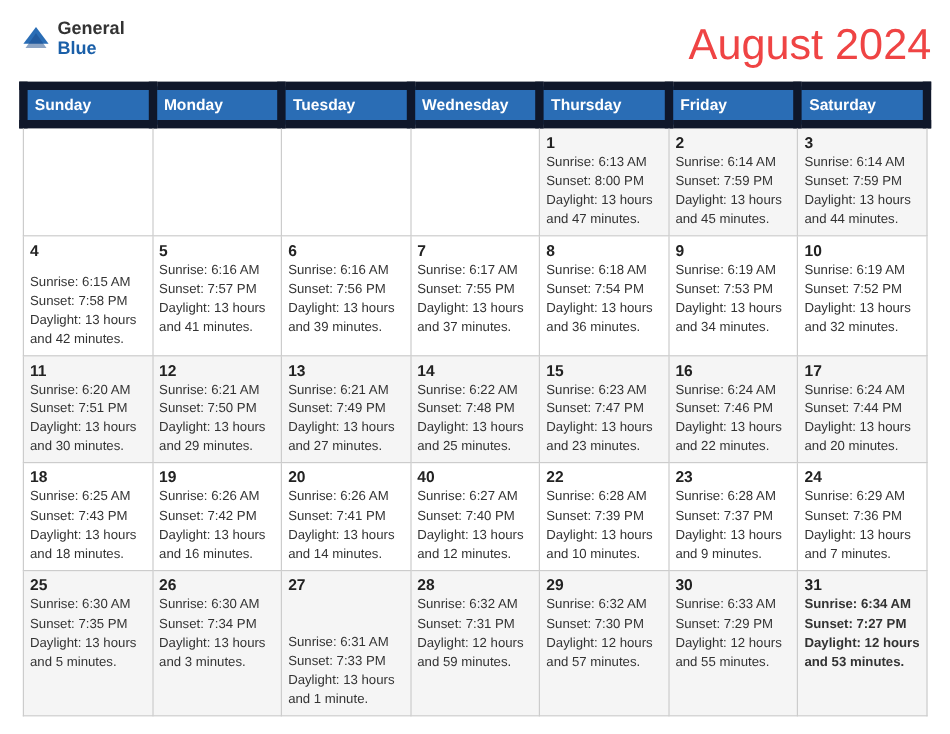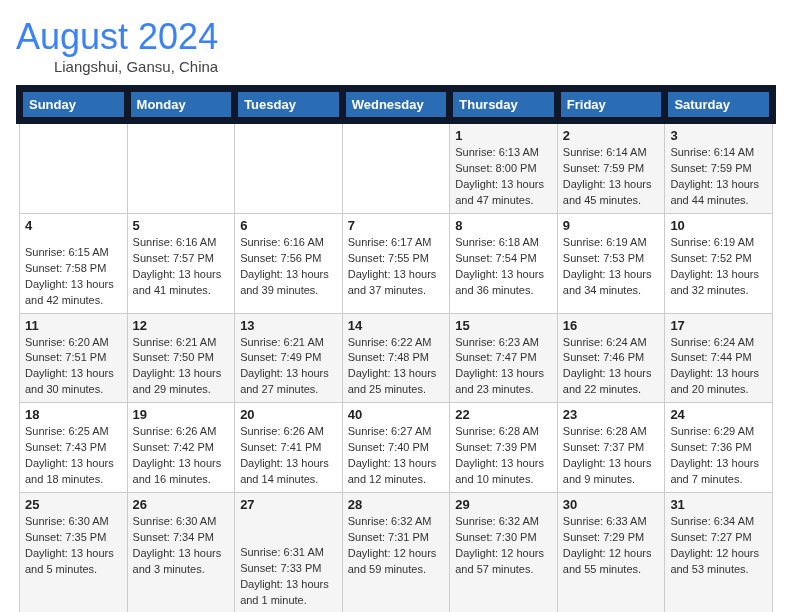--- a/index.html
+++ b/index.html
@@ -39,21 +39,21 @@
     .logo-icon {
       width: 28px;
       height: 28px;
     }
     .title-block {
       text-align: right;
     }
     .month-title {
       font-size: 36px;
       font-weight: normal;
-      color: #3b82f6;
+      color: #ef4444;
     }
     .location {
       font-size: 15px;
       color: #444;
     }
     table {
       width: 100%;
       border-collapse: collapse;
       table-layout: fixed;
     }
@@ -93,23 +93,32 @@
       line-height: 1.45;
     }
     .empty-cell {
       background-color: #fff !important;
     }
   </style>
 </head>
 <body>
 
 <div class="header">
+  <div class="logo">
+    <svg class="logo-icon" viewBox="0 0 32 32" xmlns="http://www.w3.org/2000/svg">
+      <polygon points="16,4 28,20 4,20" fill="#2a6db5"></polygon>
+      <polygon points="16,10 26,24 6,24" fill="#1a4a8a" opacity="0.5"></polygon>
+    </svg>
+    <div class="logo-text">
+      <span class="logo-general">General</span>
+      <span class="logo-blue">Blue</span>
+    </div>
+  </div>
   <div class="title-block">
     <div class="month-title">August 2024</div>
-    <div class="location">Liangshui, Gansu, China</div>
   </div>
 </div>
 
 <table>
   <thead>
     <tr>
     <th>Sunday</th>
         <th>Monday</th>
         <th>Tuesday</th>
         <th>Wednesday</th>
@@ -337,20 +346,20 @@
         </td>
         <td>
           <span class="day-num">30</span>
           <div class="day-info" style="white-space: pre-line;">Sunrise: 6:33 AM
 Sunset: 7:29 PM
 Daylight: 12 hours
 and 55 minutes.</div>
         </td>
         <td>
           <span class="day-num">31</span>
-          <div class="day-info" style="white-space: pre-line;">Sunrise: 6:34 AM
+          <div class="day-info" style="white-space: pre-line; font-weight: bold;">Sunrise: 6:34 AM
 Sunset: 7:27 PM
 Daylight: 12 hours
 and 53 minutes.</div>
         </td>
       </tr>
     </tbody>
 </table>
 
 </body></html>

